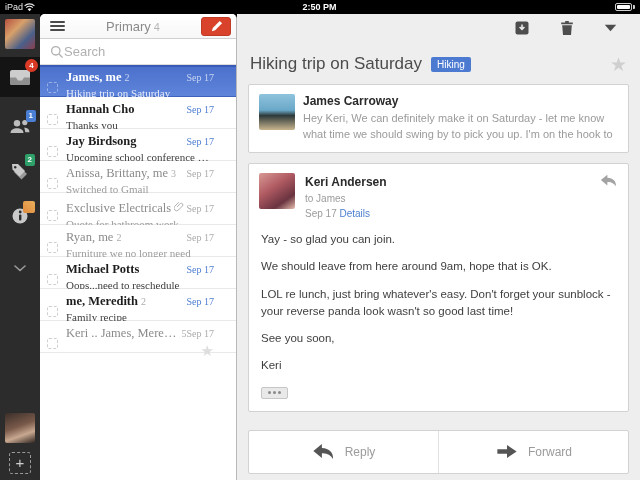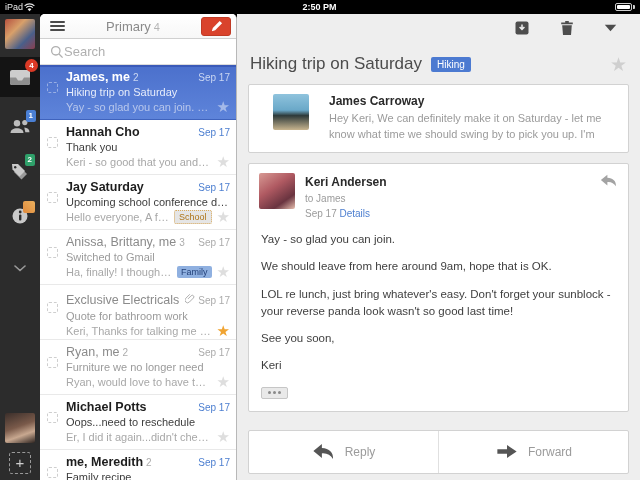--- a/index.html
+++ b/index.html
@@ -49,22 +49,22 @@
   .lh-count { font-size:11px; color:#b5b5b5; margin-left:3px; }
   .compose-btn { width:30px; height:19px; background:#d9432c; border:1px solid #c03a25; border-radius:3px;
                  display:flex; align-items:center; justify-content:center; }
   .search { height:26px; flex:none; display:flex; align-items:center; gap:0; padding:0 10px;
             border-bottom:1px solid #dcdcdc; background:#fff; }
   .search input { border:none; outline:none; font-size:13px; color:#666; width:140px;
                   font-family:"Liberation Sans",sans-serif; }
   .search input::placeholder { color:#b0b0b0; }
 
   .rows { flex:1; overflow:hidden; }
-  .row { height:55px; padding:5px 6px 0 26px; border-bottom:1px solid #e9e9e9; position:relative;
-         background:#fff; }
+  .row { height:32px; padding:5px 22px 0 26px; border-bottom:1px solid #e9e9e9; position:relative;
+         background:#fff;font-family:Liberation Serif, serif; }
   .cb { position:absolute; left:7px; top:17px; width:11px; height:11px;
         border:1px dashed #cfcfcf; border-radius:2px; }
   .l1 { display:flex; align-items:baseline; }
   .names { font-size:12.5px; color:#8b8b8b; white-space:nowrap; overflow:hidden; text-overflow:ellipsis; }
   .cnt { font-size:10px; color:#adadad; margin-left:3px; }
   .l1-fill { flex:1; }
   .clip { display:none; margin-right:3px; }
   .date { font-size:10px; color:#ababab; white-space:nowrap; }
   .l2 { font-size:11px; color:#9b9b9b; margin-top:2px; white-space:nowrap; overflow:hidden;
         text-overflow:ellipsis; }
@@ -97,21 +97,21 @@
   .conv-toolbar { height:27px; display:flex; align-items:center; justify-content:flex-end;
                   gap:30px; padding-right:12px; }
   .tb-btn { display:flex; align-items:center; }
   .conv-title-row { margin-top:13px; display:flex; align-items:center; padding:0 2px; }
   .conv-title { font-size:17px; color:#4c4c4c; font-weight:normal; }
   .chip.hiking { display:inline-block; background:#4c7ad1; color:#fff; font-size:10px;
                  padding:2px 6px; margin-left:9px; border-radius:2px; }
   .conv-star { margin-left:auto; font-size:19px; color:#cfcfcf; line-height:1; }
 
   .card { background:#fff; border:1px solid #d2d2d2; border-radius:2px; margin-top:10px; }
-  .msg1 { display:flex; gap:20px; padding:9px 24px; }
+  .msg1 { display:flex; gap:8px; padding:9px 10px; }
   .avatar { width:36px; height:36px; border-radius:2px; flex:none; }
   .av-james { background:linear-gradient(180deg,#8fc3dd 0%,#6aa8c8 45%,#2e3a3a 60%,#c8b48e 100%); }
   .av-keri { background:linear-gradient(145deg,#d89a94 0%,#b05a62 40%,#6a3440 75%,#e8c0b0 100%); }
   .m-name { font-size:12px; font-weight:bold; color:#2a2a2a; }
   .m-preview { font-size:11px; color:#9b9b9b; line-height:1.45; margin-top:3px;
                max-height:32px; overflow:hidden; }
   .msg2 { padding:9px 10px 8px; }
   .msg2-head { display:flex; gap:10px; }
   .m-meta { font-size:10px; color:#9b9b9b; line-height:1.5; }
   .m-link { color:#4d7fd0; text-decoration:none; margin-left:0; }
@@ -243,31 +243,31 @@
   </div>
         <div class="row unread">
     <span class="cb"></span>
     <div class="l1">
       <span class="names">Hannah Cho</span>
 
       <span class="l1-fill"></span>
 
       <span class="date">Sep 17</span>
     </div>
-    <div class="l2">Thank you</div>
+    <div class="l2">Thanks you</div>
     <div class="l3">
       <span class="snip">Keri - so good that you and Steve were ab...</span>
 
       <span class="star">★</span>
     </div>
   </div>
         <div class="row unread">
     <span class="cb"></span>
     <div class="l1">
-      <span class="names">Jay Saturday</span>
+      <span class="names">Jay Birdsong</span>
 
       <span class="l1-fill"></span>
 
       <span class="date">Sep 17</span>
     </div>
     <div class="l2">Upcoming school conference dates</div>
     <div class="l3">
       <span class="snip">Hello everyone, A few people hav...</span>
       <span class="chip school">School</span>
       <span class="star">★</span>

